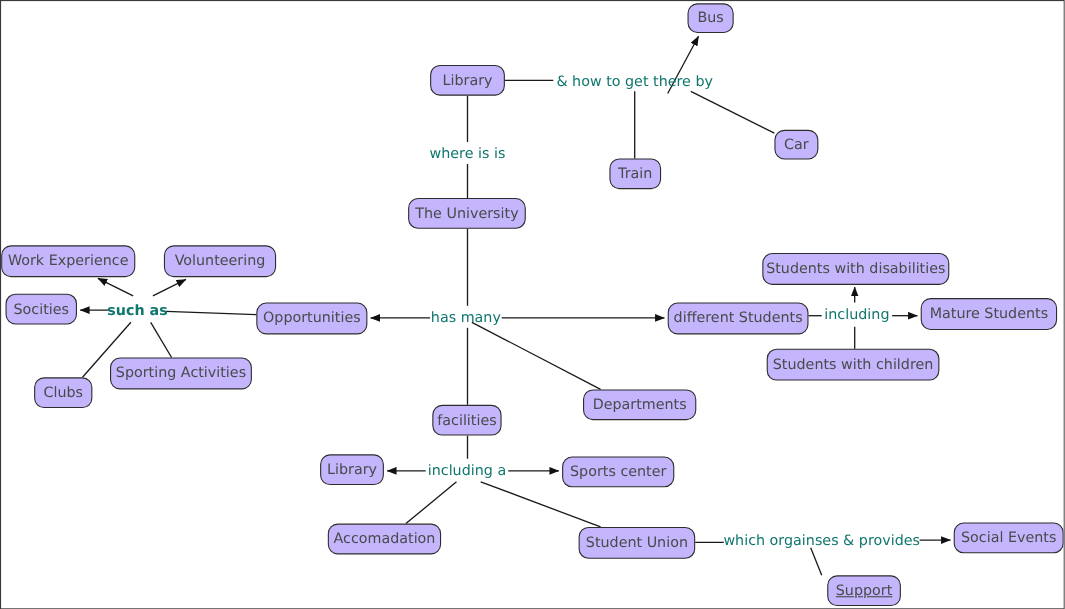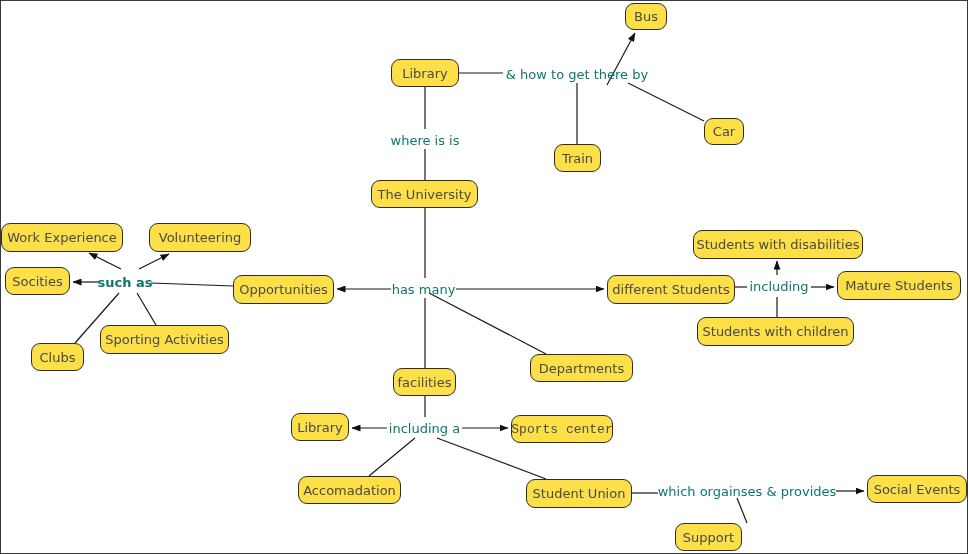--- a/index.html
+++ b/index.html
@@ -24,21 +24,21 @@
     position: absolute;
     left: 0;
     top: 0;
     width: 968px;
     height: 554px;
     pointer-events: none;
   }
   .node {
     position: absolute;
     box-sizing: border-box;
-    background: #fde047;
+    background: #c4b5fd;
     border: 1px solid #2d2d2d;
     border-radius: 9px;
     display: flex;
     align-items: center;
     justify-content: center;
     font-size: 13px;
     color: #4a4a4a;
     white-space: nowrap;
     line-height: 1;
     padding: 0 18px;
@@ -110,25 +110,25 @@
       <div class="node" style="left: 4px; top: 266px; width: 65px; height: 28px;">Socities</div>
       <div class="node" style="left: 232px; top: 274px; width: 101px; height: 29px;">Opportunities</div>
       <div class="node" style="left: 606px; top: 274px; width: 128px; height: 29px;">different Students</div>
       <div class="node" style="left: 836px; top: 270px; width: 124px; height: 29px;">Mature Students</div>
       <div class="node" style="left: 696px; top: 316px; width: 157px; height: 29px;">Students with children</div>
       <div class="node" style="left: 99px; top: 324px; width: 129px; height: 29px;">Sporting Activities</div>
       <div class="node" style="left: 30px; top: 342px; width: 53px; height: 28px;">Clubs</div>
       <div class="node" style="left: 529px; top: 353px; width: 103px; height: 28px;">Departments</div>
       <div class="node" style="left: 392px; top: 367px; width: 63px; height: 28px;">facilities</div>
       <div class="node" style="left: 290px; top: 412px; width: 58px; height: 28px;">Library</div>
-      <div class="node" style="left: 510px; top: 414px; width: 102px; height: 28px; font-family: Liberation Mono, monospace;">Sports center</div>
+      <div class="node" style="left: 510px; top: 414px; width: 102px; height: 28px;">Sports center</div>
       <div class="node" style="left: 297px; top: 475px; width: 103px; height: 28px;">Accomadation</div>
       <div class="node" style="left: 525px; top: 478px; width: 106px; height: 29px;">Student Union</div>
       <div class="node" style="left: 866px; top: 474px; width: 100px; height: 28px;">Social Events</div>
-      <div class="node" style="left: 674px; top: 522px; width: 67px; height: 28px;">Support</div>
+      <div class="node" style="left: 751px; top: 522px; width: 67px; height: 28px; text-decoration: underline;">Support</div>
     </div>
   <div id="labels-group">
       <div class="link-label" style="left: 504px; top: 64px; width: 144px; height: 18px;">&amp; how to get there by</div>
       <div class="link-label" style="left: 391px; top: 130px; width: 66px; height: 18px;">where is is</div>
       <div class="link-label" style="left: 100px; top: 272px; width: 48px; height: 18px; font-weight: bold;">such as</div>
       <div class="link-label" style="left: 392px; top: 279px; width: 61px; height: 18px;">has many</div>
       <div class="link-label" style="left: 748px; top: 276px; width: 60px; height: 18px;">including</div>
       <div class="link-label" style="left: 388px; top: 418px; width: 71px; height: 18px;">including a</div>
       <div class="link-label" style="left: 659px; top: 481px; width: 174px; height: 18px;">which orgainses &amp; provides</div>
     </div>

